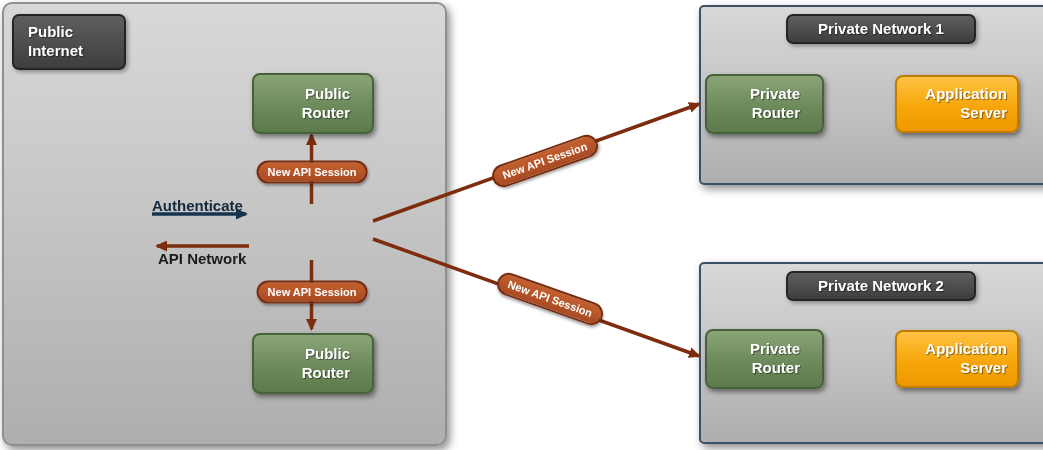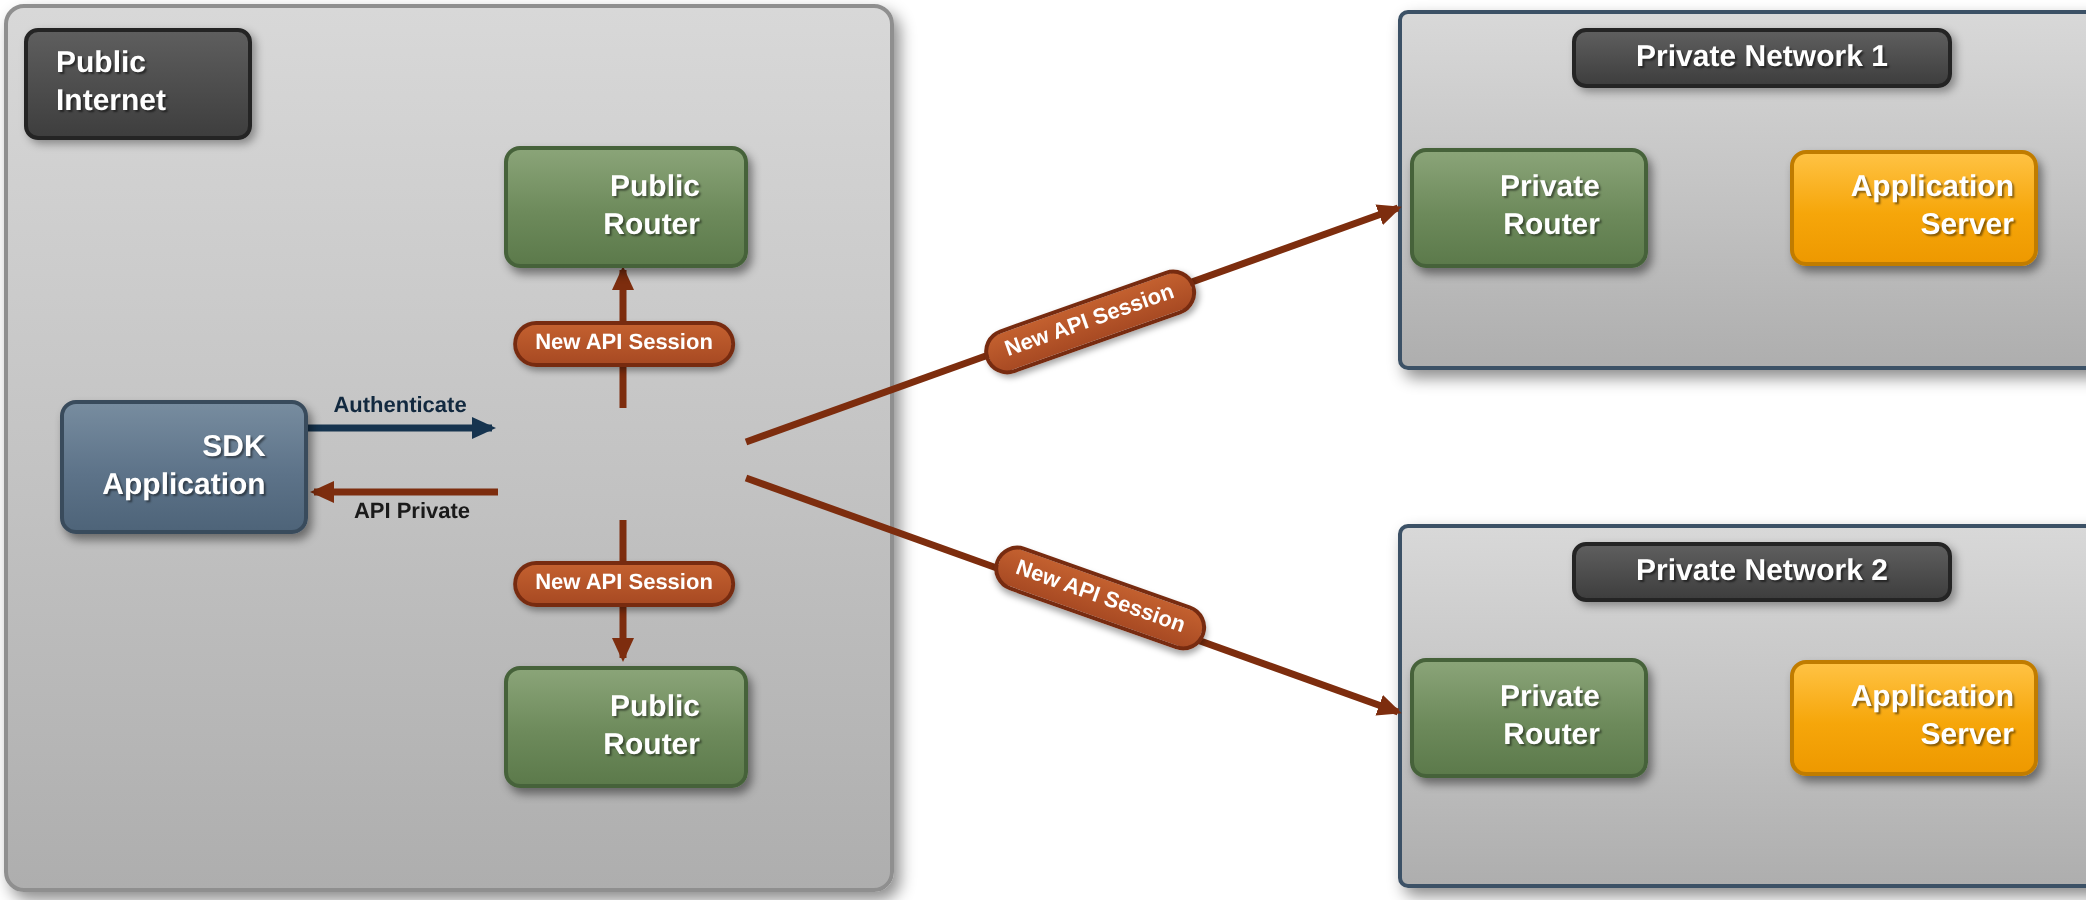--- a/index.html
+++ b/index.html
@@ -53,22 +53,22 @@
     padding:4px 9px;box-shadow:1px 2px 3px rgba(0,0,0,0.35);
     transform:translate(-50%,-50%);
   }
   .pill.r-up{transform:translate(-50%,-50%) rotate(-19.5deg);}
   .pill.r-dn{transform:translate(-50%,-50%) rotate(19.5deg);}
   .p-top{left:312px;top:172px;}
   .p-bot{left:312px;top:292px;}
   .p-d1{left:545px;top:161px;}
   .p-d2{left:550px;top:299px;}
   .edge-text{
-    position:absolute;z-index:4;font-size:11px;font-weight:bold;color:#111111;
-    width:96px;text-align:center;line-height:1;
+    position:absolute;z-index:4;font-size:15px;font-weight:bold;color:#111111;
+    width:96px;line-height:1;
   }
   .t-auth{left:152px;top:198px;color:#12293f;}
   .t-apis{left:158px;top:251px;color:#1a1a1a;}
   svg.arrows{position:absolute;left:0;top:0;z-index:2;pointer-events:none;}
 </style>
 </head>
 <body>
 
 <div class="canvas">
 
@@ -93,28 +93,27 @@
     </defs>
     <line x1="311.5" y1="204" x2="311.5" y2="135" stroke="#7d2d0e" stroke-width="3.5" marker-end="url(#arrRed)"></line>
     <line x1="311.5" y1="260" x2="311.5" y2="329" stroke="#7d2d0e" stroke-width="3.5" marker-end="url(#arrRed)"></line>
     <line x1="152" y1="214" x2="246" y2="214" stroke="#16344f" stroke-width="3.5" marker-end="url(#arrBlue)"></line>
     <line x1="249" y1="246" x2="157" y2="246" stroke="#7d2d0e" stroke-width="3.5" marker-end="url(#arrRed)"></line>
     <line x1="373" y1="221" x2="699" y2="104" stroke="#7d2d0e" stroke-width="3.5" marker-end="url(#arrRed)"></line>
     <line x1="373" y1="239" x2="699" y2="356" stroke="#7d2d0e" stroke-width="3.5" marker-end="url(#arrRed)"></line>
   </svg>
 
   <div class="node green n-prt">Public Router</div>
-  <div class="node blue n-sdk">SDK Application</div>
   <div class="node green n-prb">Public Router</div>
   <div class="node green n-pr1">Private Router</div>
   <div class="node orange n-as1">Application Server</div>
   <div class="node green n-pr2">Private Router</div>
   <div class="node orange n-as2">Application Server</div>
 
   <div class="pill p-top">New API Session</div>
   <div class="pill p-bot">New API Session</div>
   <div class="pill r-up p-d1">New API Session</div>
   <div class="pill r-dn p-d2">New API Session</div>
 
   <div class="edge-text t-auth">Authenticate</div>
-  <div class="edge-text t-apis">API Private</div>
+  <div class="edge-text t-apis">API Network</div>
 
 </div>
 
 </body></html>

